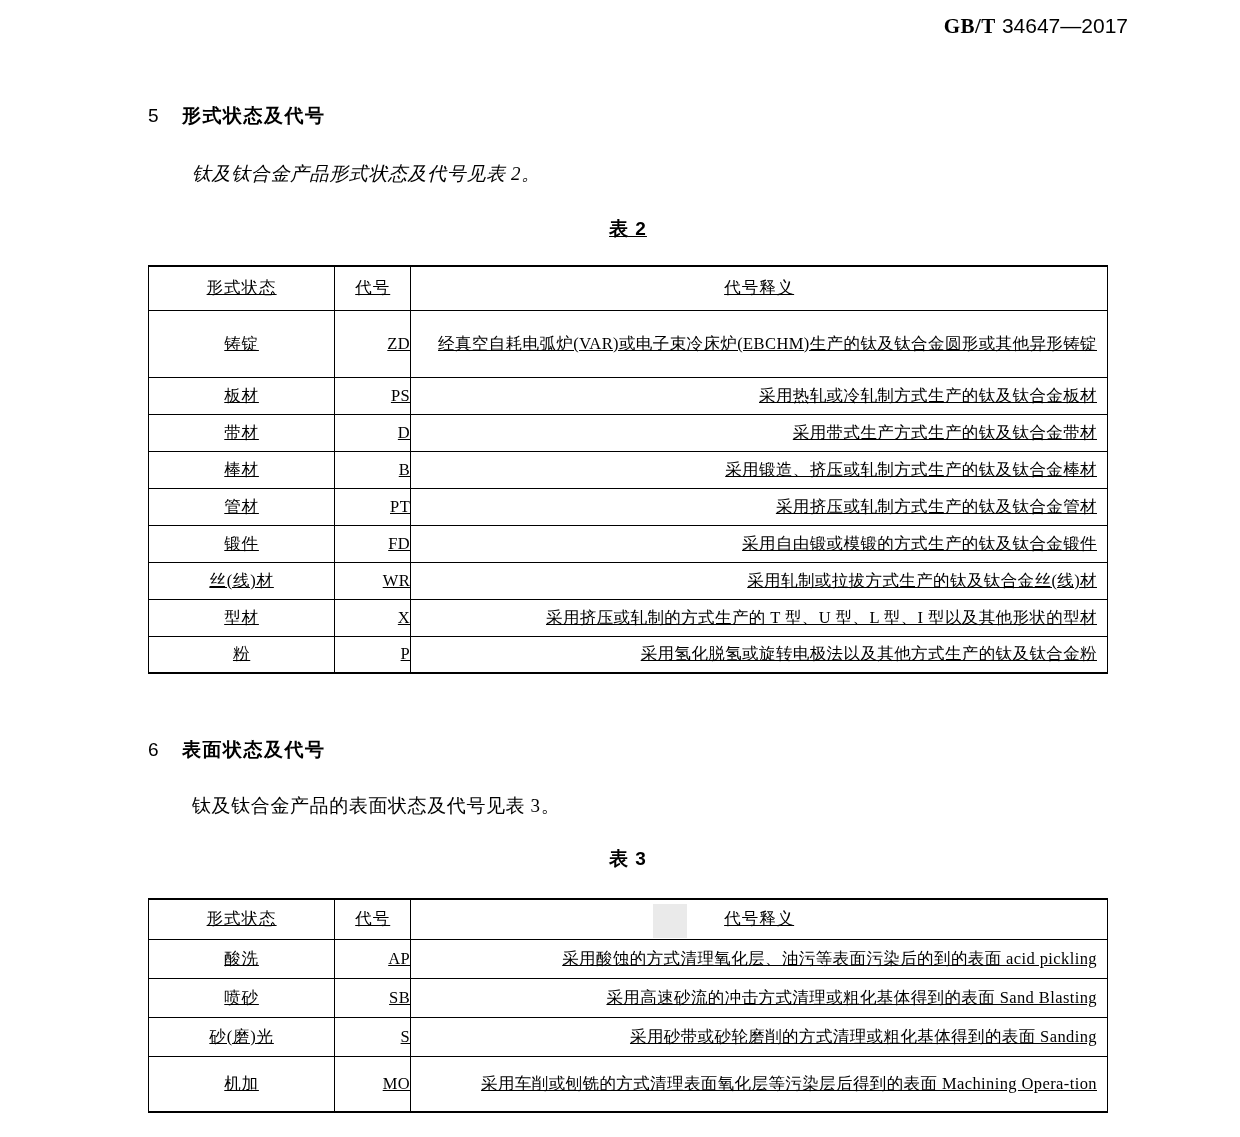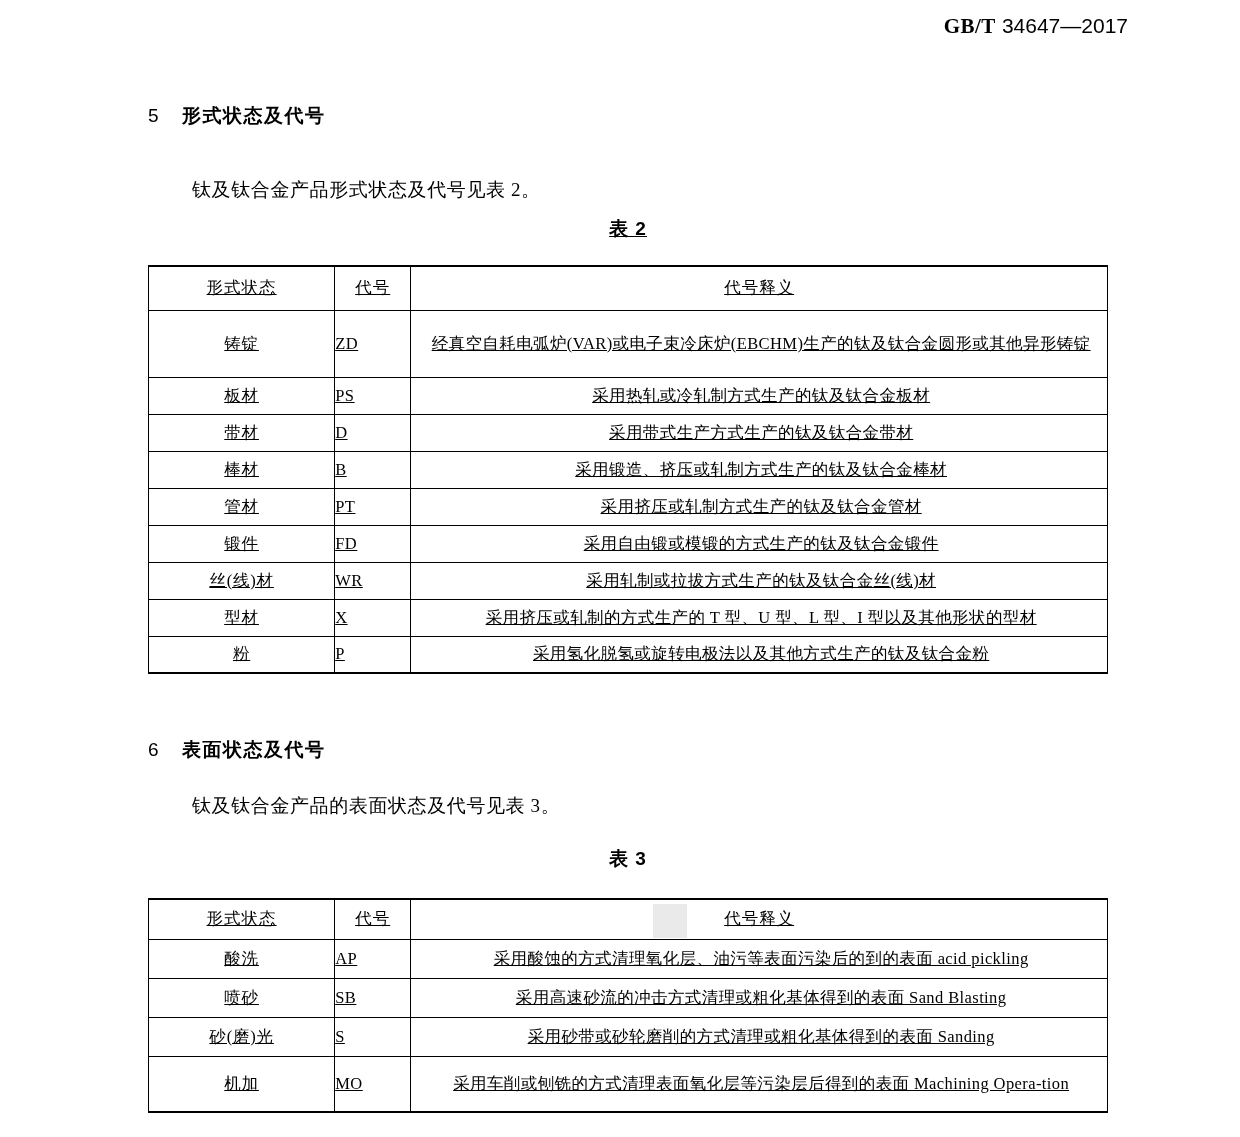--- a/index.html
+++ b/index.html
@@ -107,26 +107,26 @@
   }
   table.std-table col.c-state  { width: 186px; }
   table.std-table col.c-code   { width: 76px; }
   table.std-table col.c-desc   { width: 696px; }
 
   .cell-center {
     text-align: center;
     letter-spacing: 0.8px;
   }
   .cell-code {
-    text-align: left;
+    text-align: right;
     font-family: "Liberation Serif", "DejaVu Serif", serif;
     letter-spacing: 0.5px;
   }
   .cell-desc {
-    text-align: center;
+    text-align: right;
     padding: 0 10px 0 14px !important;
     letter-spacing: 0.4px;
   }
   .cell-head {
     text-align: center;
     letter-spacing: 1px;
   }
 
   .rowh-head   { height: 44px; }
   .rowh-tall   { height: 67px; margin-left: 48px; }
@@ -140,21 +140,21 @@
     position: absolute;
     width: 34px;
     height: 34px;
     background: #d9d9d9;
     opacity: 0.55;
     pointer-events: none;
   }
 
   
   #clause5-heading { position: absolute; left: 148px; top: 103px; }
-  #clause5-para    { position: absolute; left: 148px; top: 176px; width: 960px; }
+  #clause5-para    { position: absolute; left: 148px; top: 160px; width: 960px; font-style: italic; }
   #table2-caption  { position: absolute; left: 148px; top: 216px; text-decoration: underline; }
   #table2-wrap     { position: absolute; left: 148px; top: 265px; }
   #clause6-heading { position: absolute; left: 148px; top: 737px; }
   #clause6-para    { position: absolute; left: 148px; top: 792px; width: 960px; }
   #table3-caption  { position: absolute; left: 148px; top: 846px; }
   #table3-wrap     { position: absolute; left: 148px; top: 898px; }
 </style>
 </head>
 <body>
 

